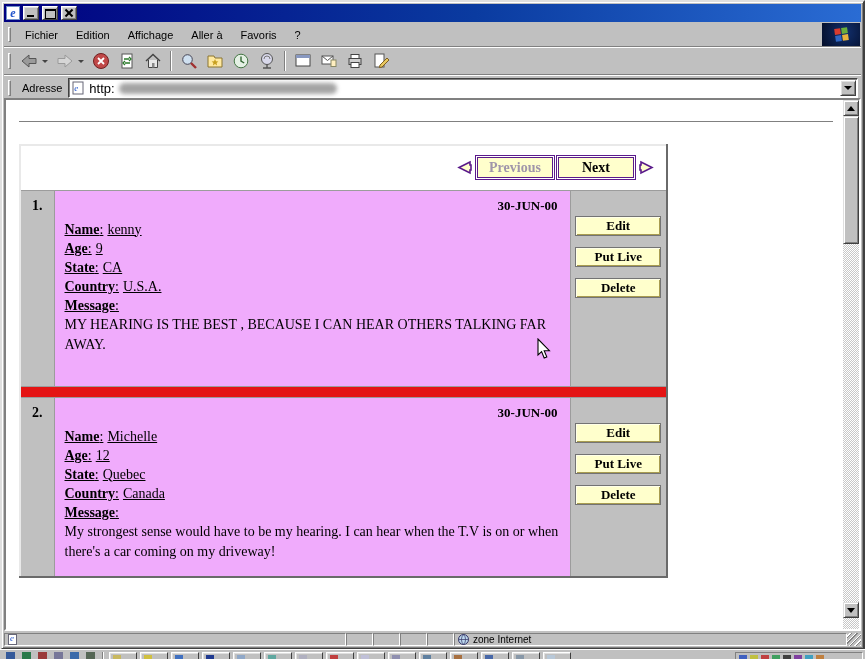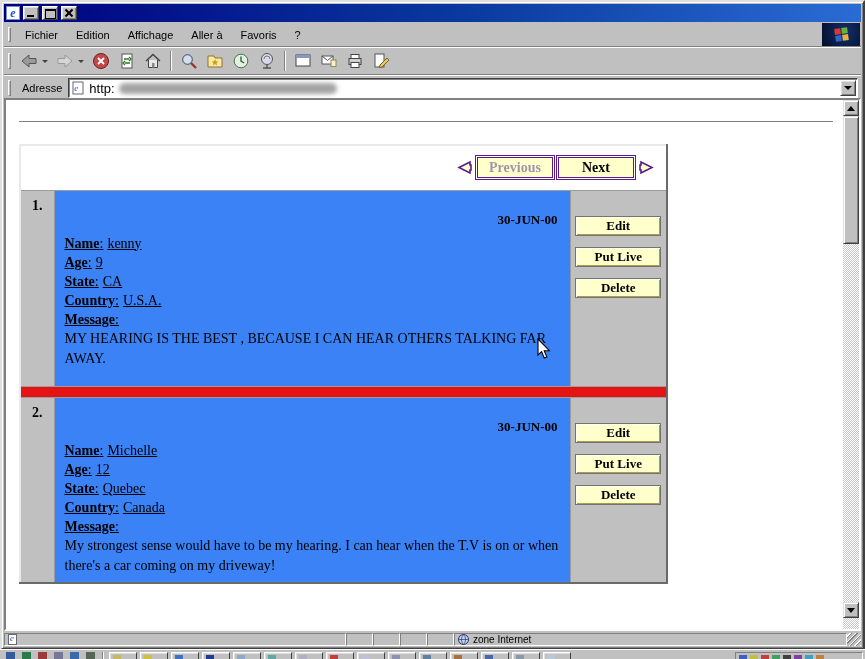--- a/index.html
+++ b/index.html
@@ -66,21 +66,21 @@
   table.records td { border:1px solid #9c9c9c; }
   .pager-cell { height:45px; }
   .pager { display:flex; justify-content:flex-end; align-items:center; gap:5px; padding-right:9px; }
   .pager-btn { width:76px; height:21px; background:#ffffcc; border:1px solid #5a1a8a; outline:1px solid #5a1a8a; outline-offset:1px;
                font-family:"Liberation Serif",serif; font-size:14px; font-weight:bold; display:flex; align-items:center; justify-content:center; cursor:pointer; }
   .pager-prev { color:#a096aa; }
   .pager-next { color:#000; }
   .pager-arrow { display:block; }
 
   td.cell-num { width:34px; background:#c0c0c0; vertical-align:top; text-align:center; font-weight:bold; font-size:14px; padding-top:7px; }
-  td.cell-body { background:#3b82f6; vertical-align:top; padding:18px 10px 6px 10px; }
+  td.cell-body { background:#f0abfc; vertical-align:top; padding:4px 10px 6px 10px; }
   .rec-date { text-align:right; font-weight:bold; font-size:13px; padding:3px 2px 6px 0; }
   .rec-line { font-size:14px; line-height:19px; color:#000;text-decoration:underline; }
   .rec-line b, .rec-msg-label b { font-weight:bold; }
   .rec-colon { margin-right:4px; }
   .rec-msg { font-size:14px; line-height:20px; color:#000; max-width:485px; }
   td.cell-actions { width:97px; background:#c0c0c0; vertical-align:top; padding-top:25px; }
   .action-btn { display:block; width:86px; height:20px; margin:0 auto 11px auto; background:#ffffcc;
                 border:1px solid #737373; box-shadow: inset 1px 1px 0 #ffffe8, inset -1px -1px 0 #a89c50;
                 font-family:"Liberation Serif",serif; font-weight:bold; font-size:13px; text-align:center; line-height:17px; cursor:pointer; }
   tr.red-row td { background:#e41414; height:11px; padding:0; line-height:0; }

